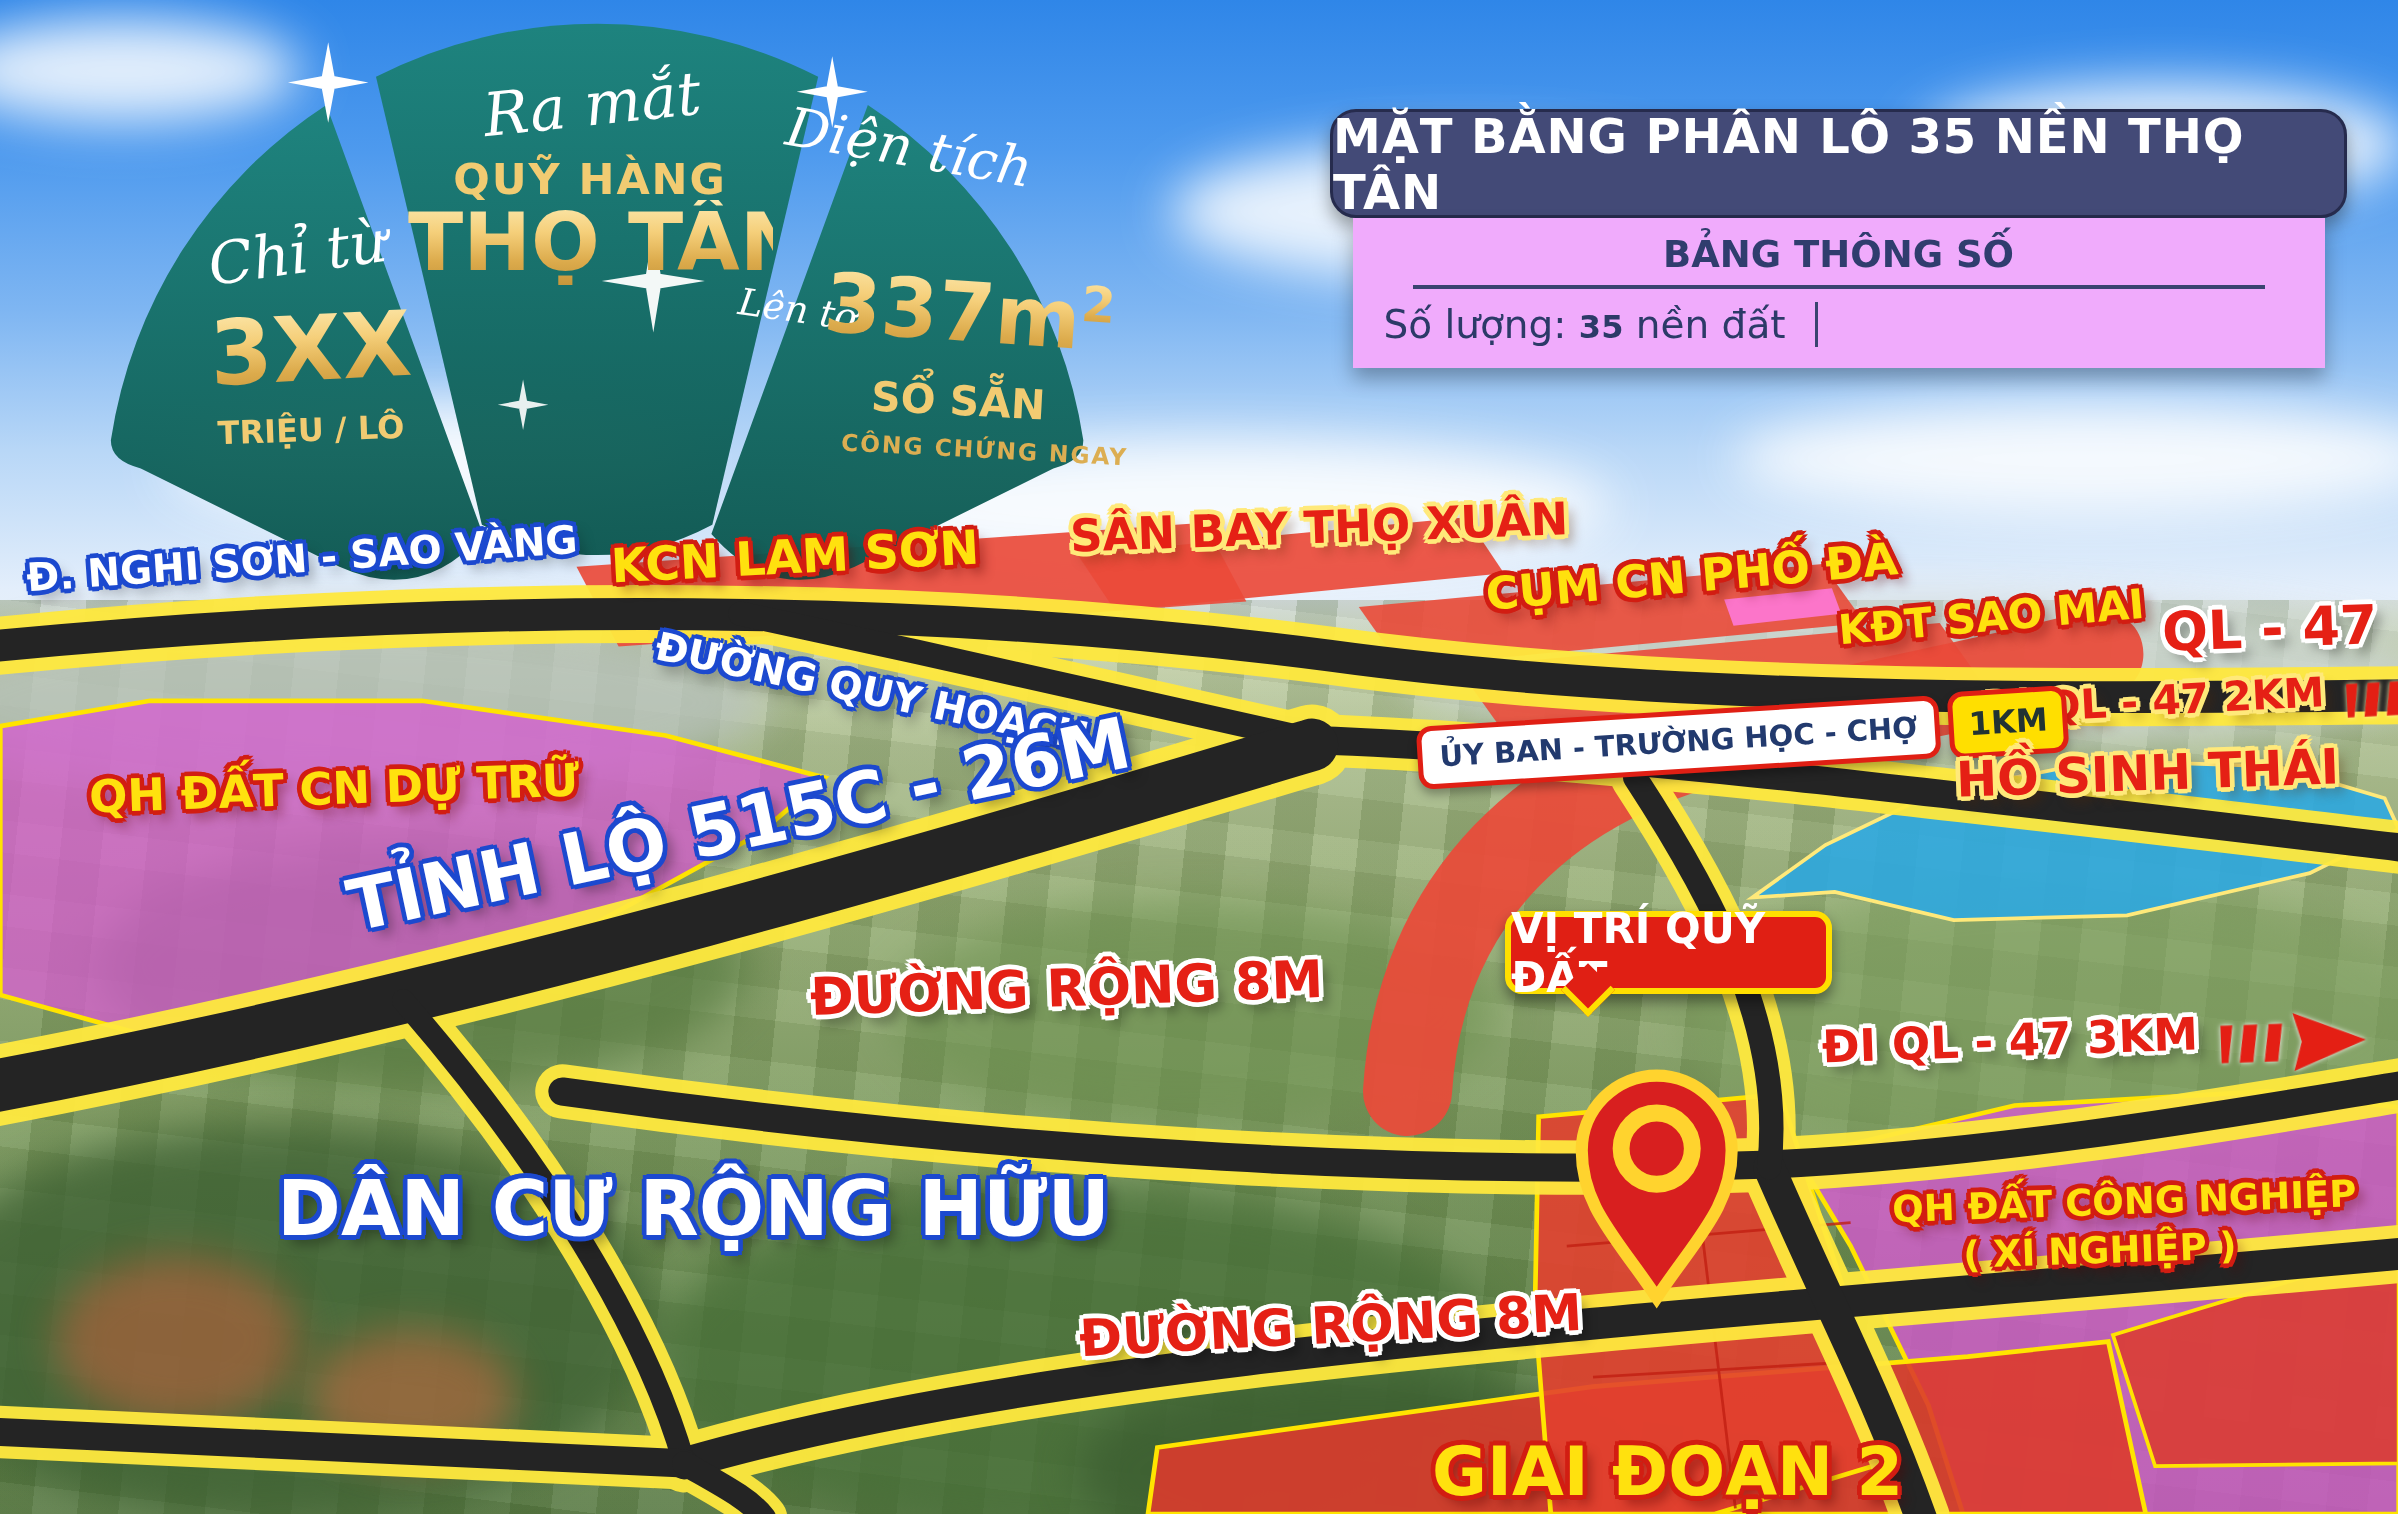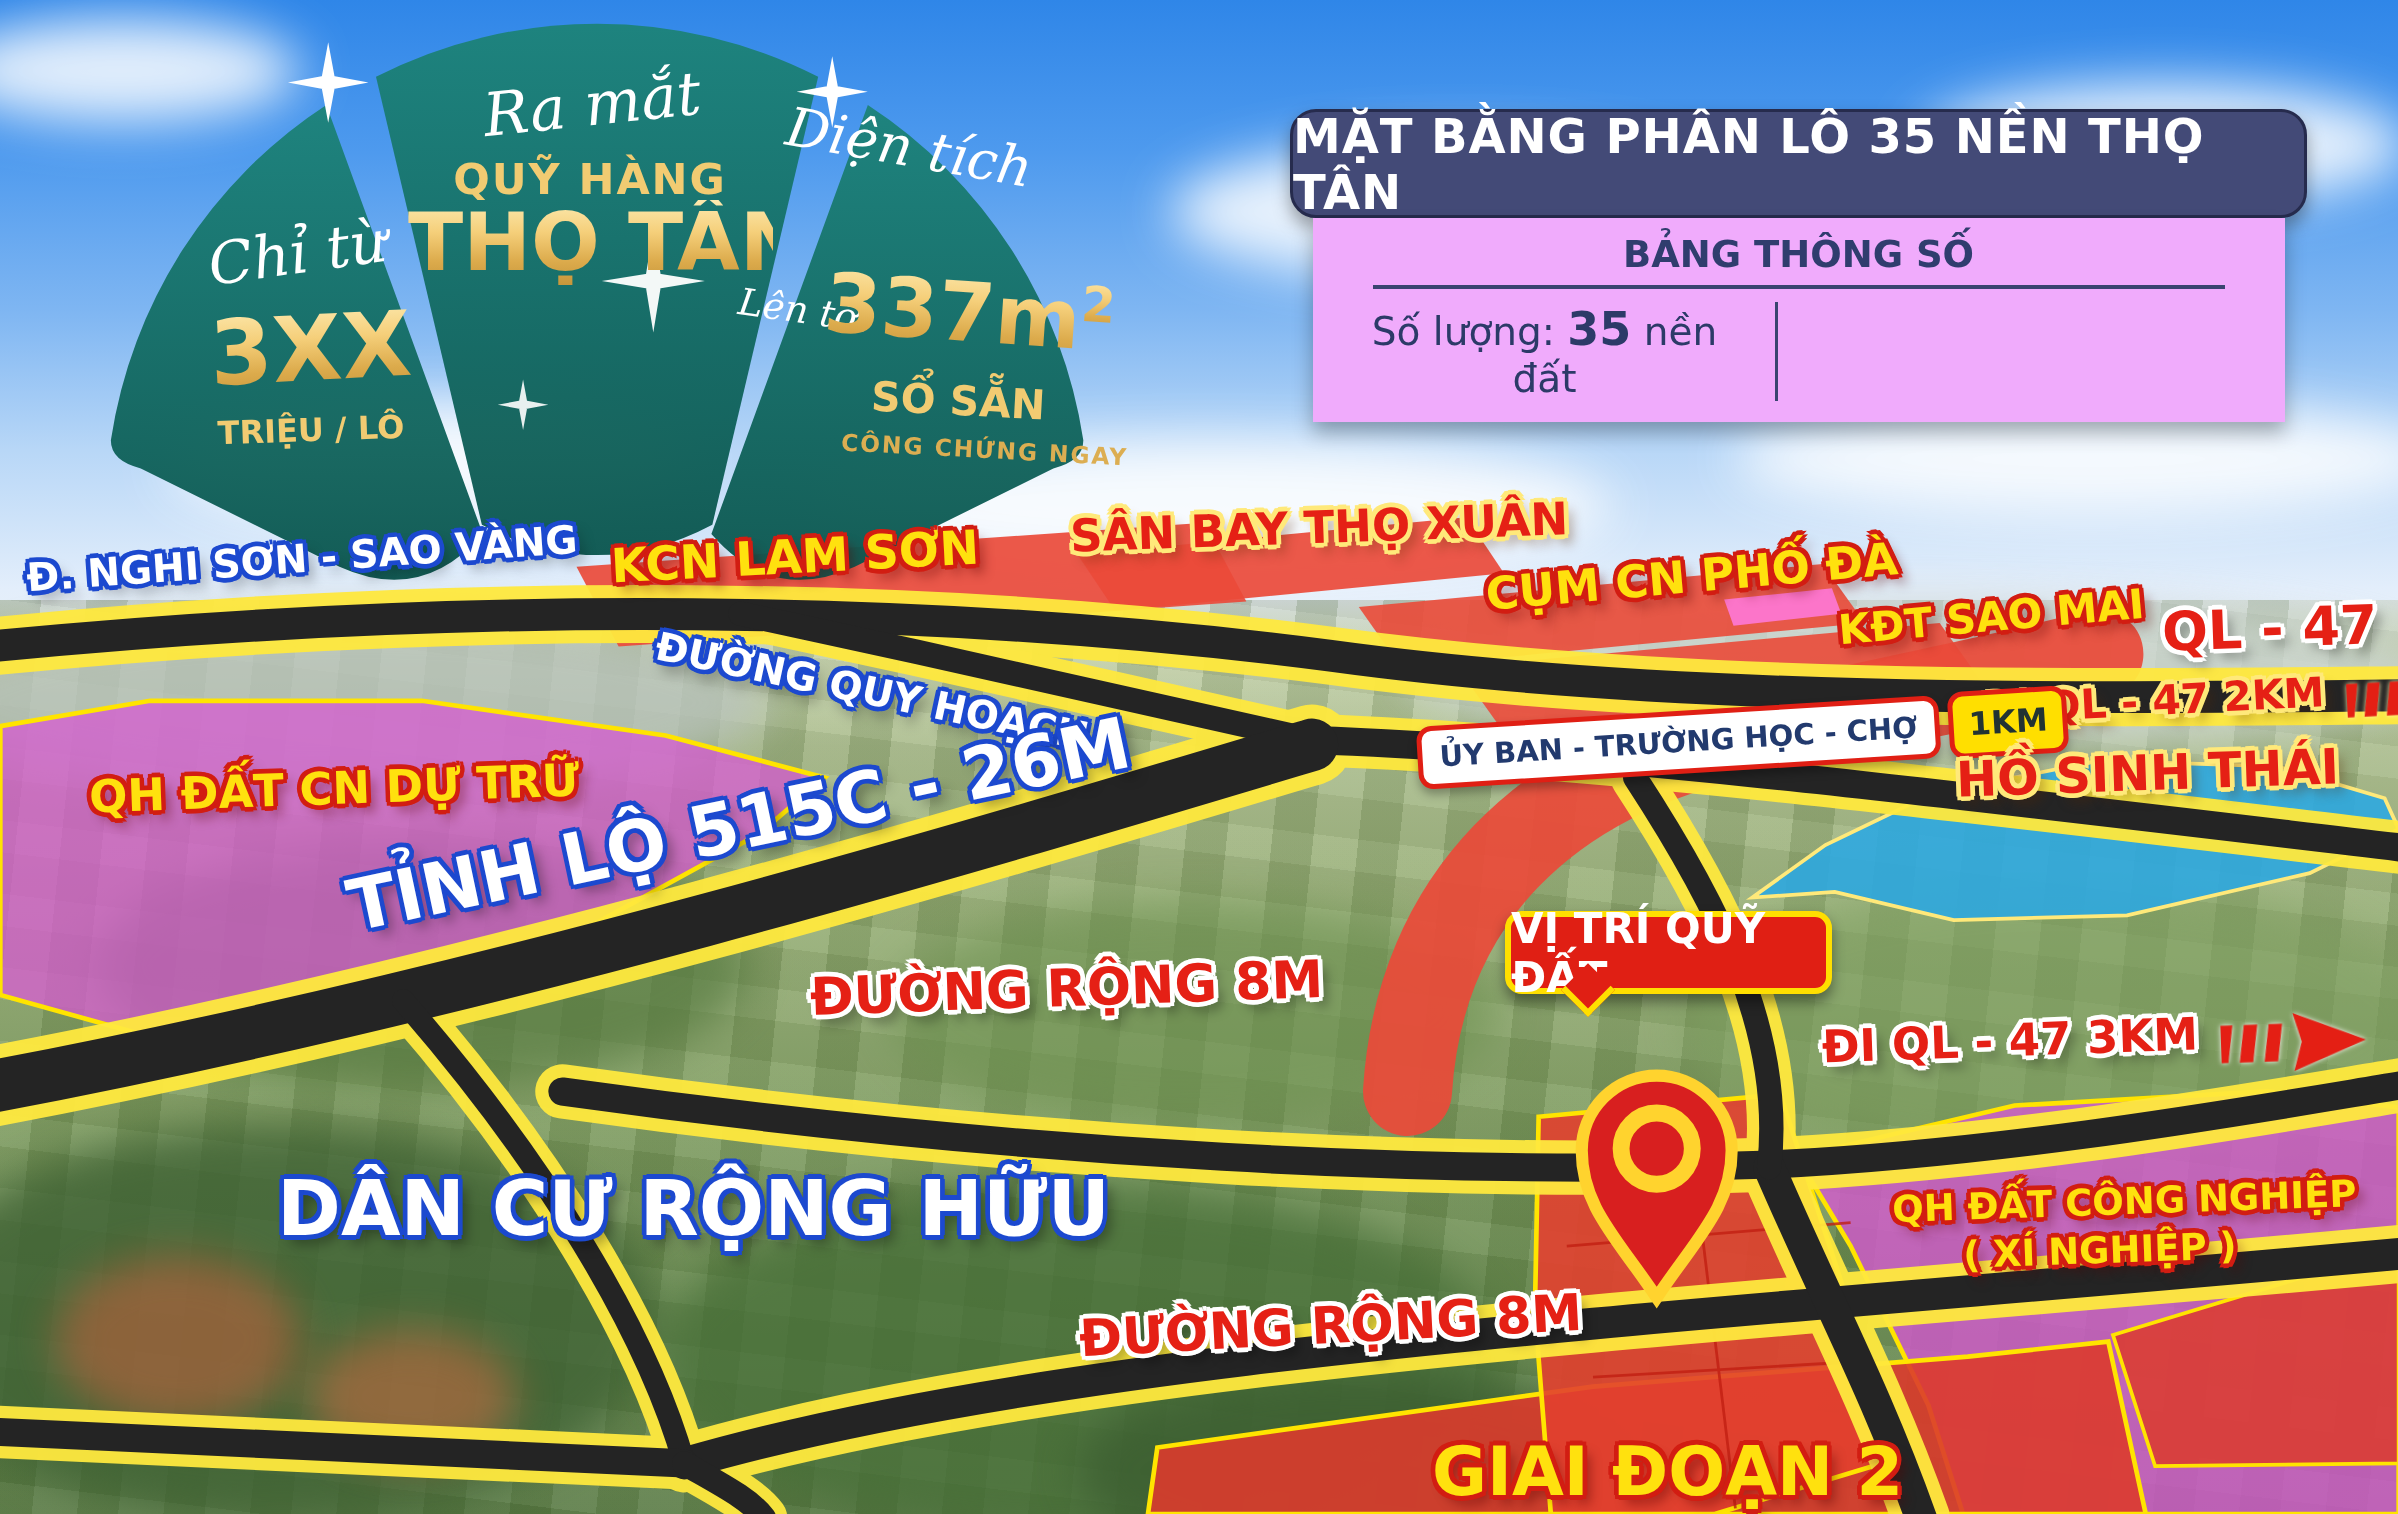--- a/index.html
+++ b/index.html
@@ -32,34 +32,34 @@
   .o-redyellow{color:#e52015;text-shadow:
     4.7px 0 0 #ffe97a,-4.7px 0 0 #ffe97a,0 4.7px 0 #ffe97a,0 -4.7px 0 #ffe97a,
     3.7px 3.7px 0 #ffe97a,-3.7px 3.7px 0 #ffe97a,3.7px -3.7px 0 #ffe97a,-3.7px -3.7px 0 #ffe97a,
     7.5px 9.4px 11.2px rgba(90,40,0,.4);}
   
   .script{font-family:"DejaVu Serif","Liberation Serif",serif;font-style:italic;color:#fff;}
   .gold{color:#f1cb72;}
   .gold-grad{background:linear-gradient(180deg,#fdeab0 0%,#f5cf7a 38%,#dcab4c 72%,#c7963b 100%);
     -webkit-background-clip:text;background-clip:text;color:transparent;}
   
-  .panel{position:absolute;left:1290px;top:109px;width:1017px;}
+  .panel{position:absolute;left:1330px;top:109px;width:1017px;}
   .panel-title{height:103px;background:#434a77;border:3.7px solid #262b4d;border-radius:26px;
     display:flex;align-items:center;justify-content:center;color:#fff;font-weight:bold;
     font-size:48px;letter-spacing:0.9px;box-shadow:0 9.4px 17px rgba(0,0,0,.35);}
   .panel-body{margin:0 22.5px;background:#f0abfc;padding:15px 26px 20.6px;color:#2c3a68;
     box-shadow:0 11.2px 19px rgba(0,0,0,.3);}
   .panel-sub{font-size:37px;font-weight:bold;text-align:center;color:#303d6e;}
   .panel-hr{height:3.7px;background:#3a4470;margin:9.4px 34px 13px;border:0;}
   .panel-row{display:flex;align-items:center;}
   .panel-cell-l{flex:0 0 412px;font-size:39px;text-align:center;}
   .panel-div{width:3.7px;align-self:stretch;background:#3a4470;margin:0 24px;}
   .panel-cell-r{flex:1;font-size:34px;line-height:1.7;}
   .b{font-weight:bold;}
-  .big{font-size:46px;font-weight:bold;}
+  .big{font-size:32px;font-weight:bold;}
   sup{font-size:.6em;}
   
   .uyban-group{position:absolute;left:1417px;top:705px;display:flex;gap:9.4px;align-items:center;
     transform:rotate(-3.5deg);}
   .pill-white{background:#fff;border:5.6px solid #e01f14;border-radius:15px;padding:9.4px 17px;
     font-size:29px;font-weight:bold;color:#223a6e;white-space:nowrap;box-shadow:0 5.6px 9.4px rgba(0,0,0,.3);}
   .pill-yellow{background:#ffdf00;border:5.6px solid #e01f14;border-radius:15px;padding:9.4px 15px;
     font-size:32px;font-weight:bold;color:#233;white-space:nowrap;box-shadow:0 5.6px 9.4px rgba(0,0,0,.3);}
   .vitri-box{position:absolute;left:1505px;top:911px;width:315px;height:71px;background:#e01f14;
     border:6.6px solid #ffdf00;border-radius:17px;display:flex;align-items:center;justify-content:center;

